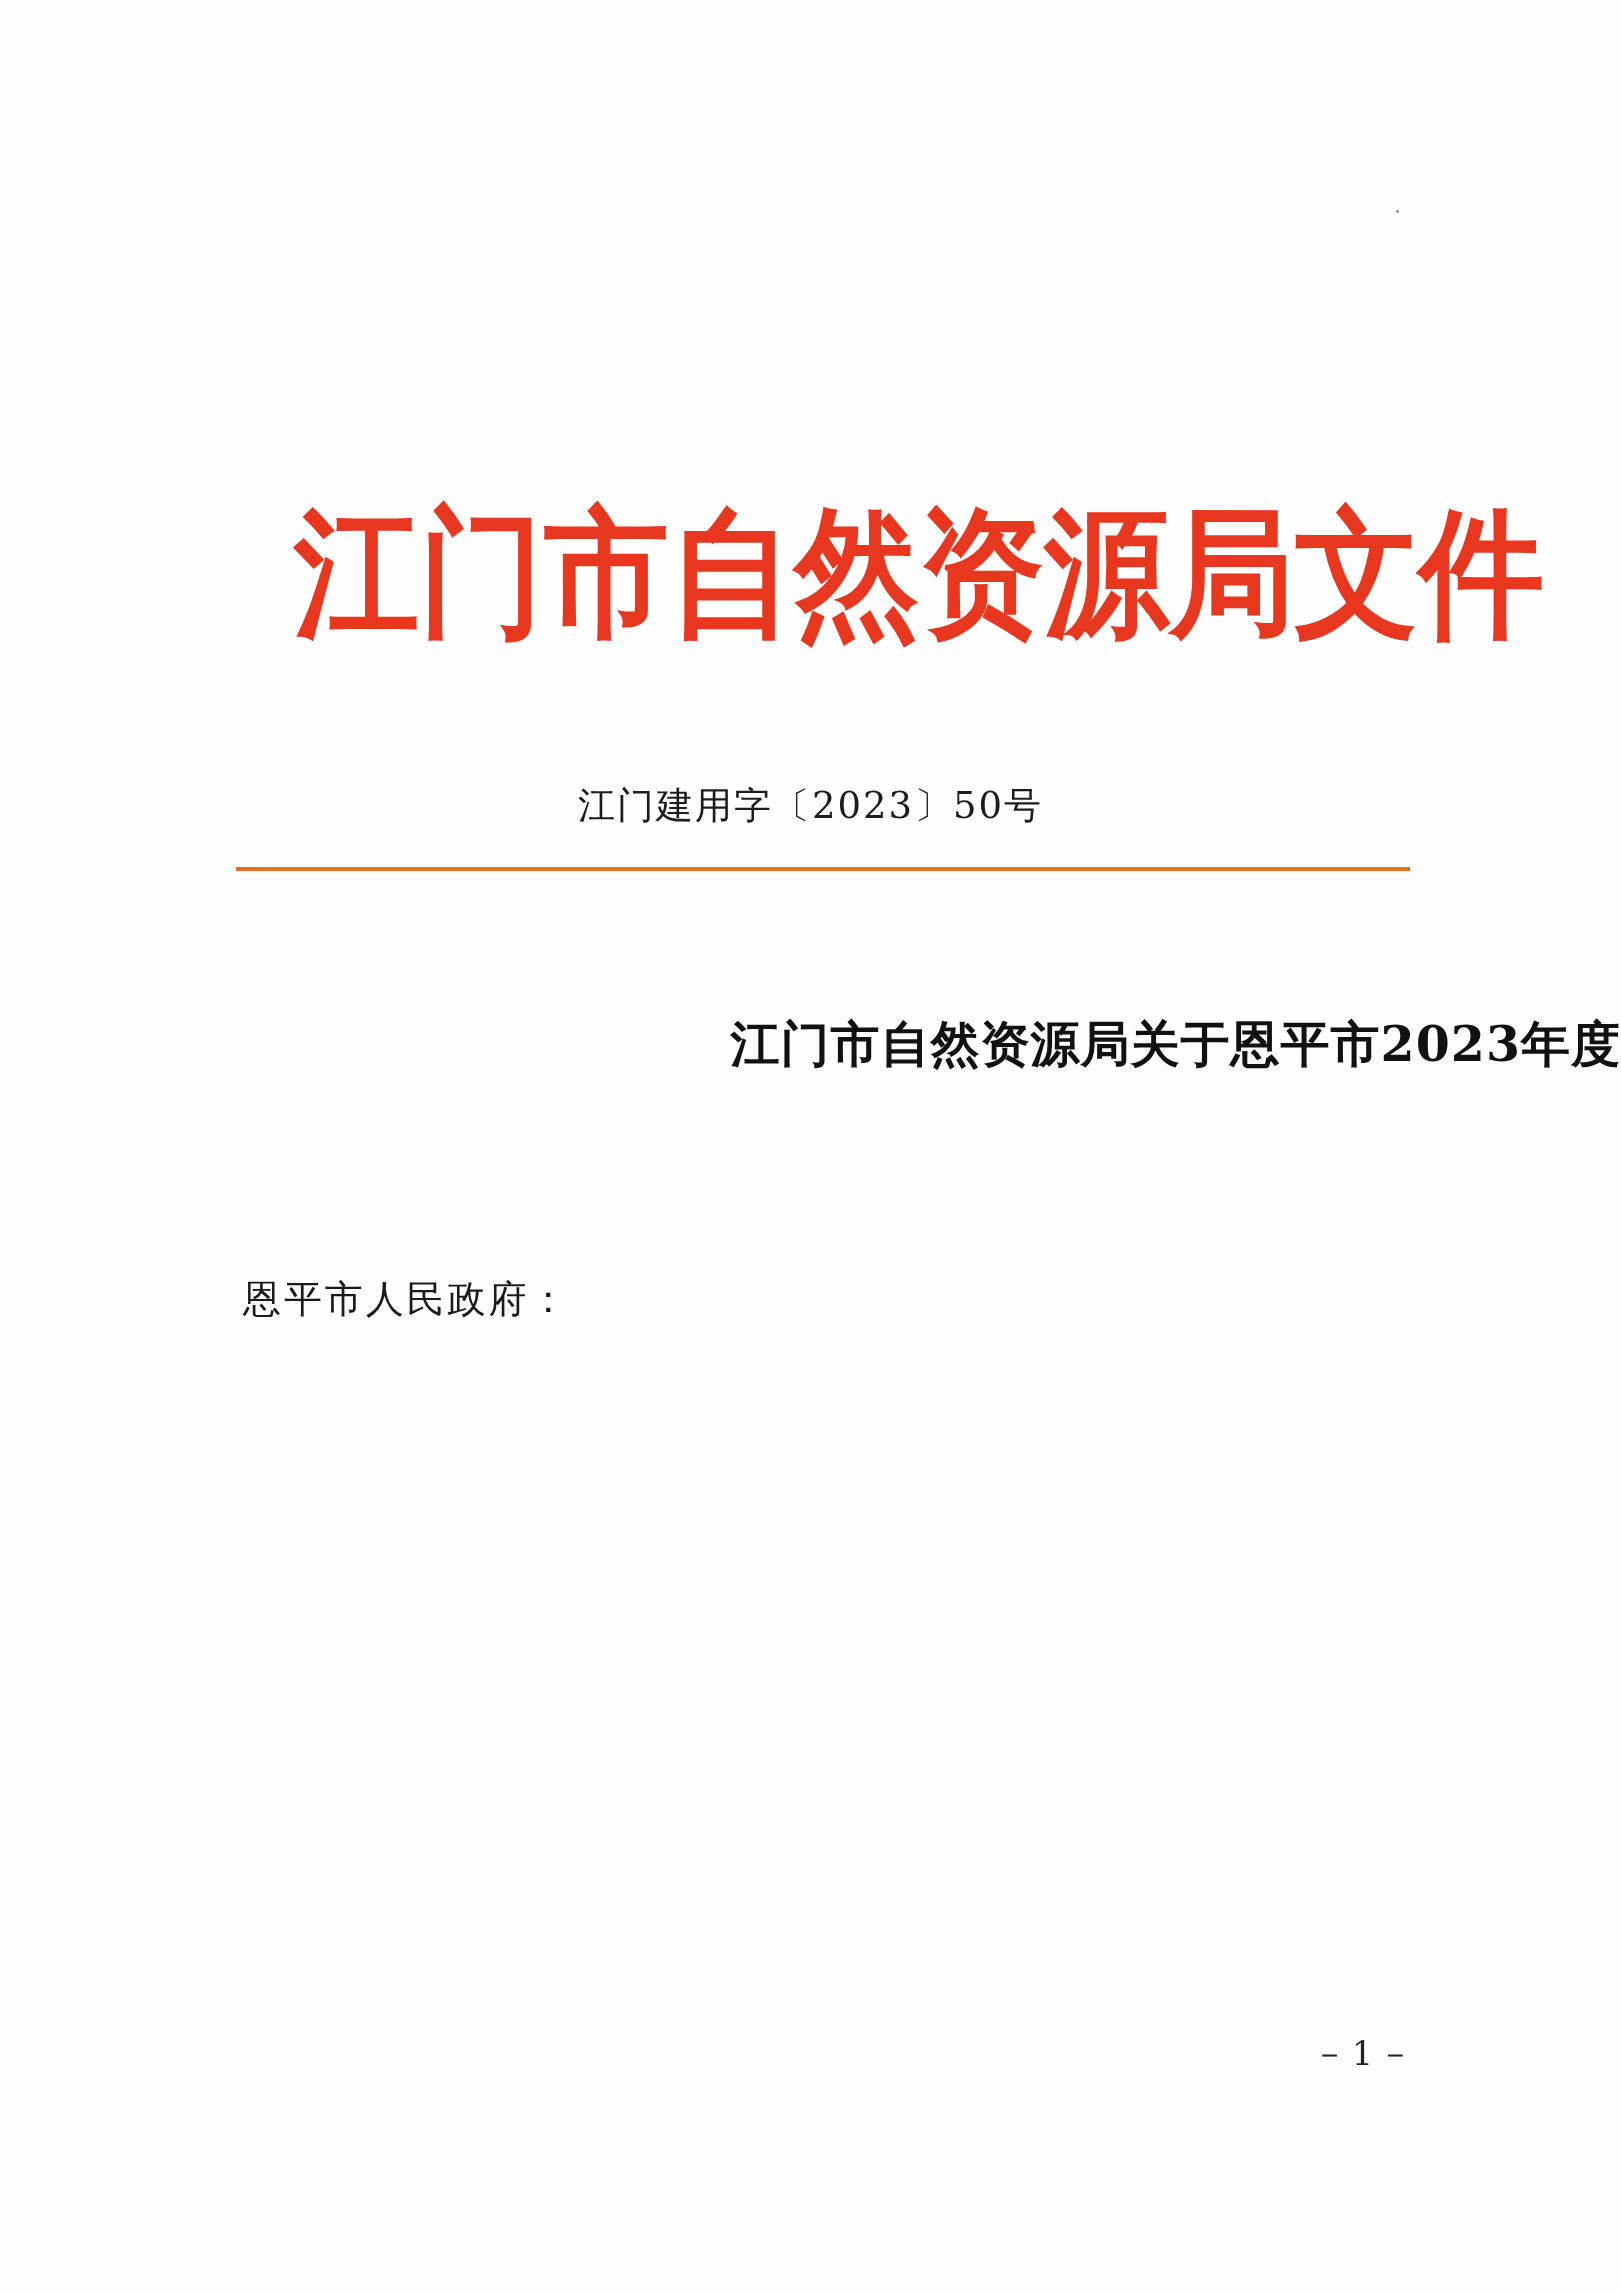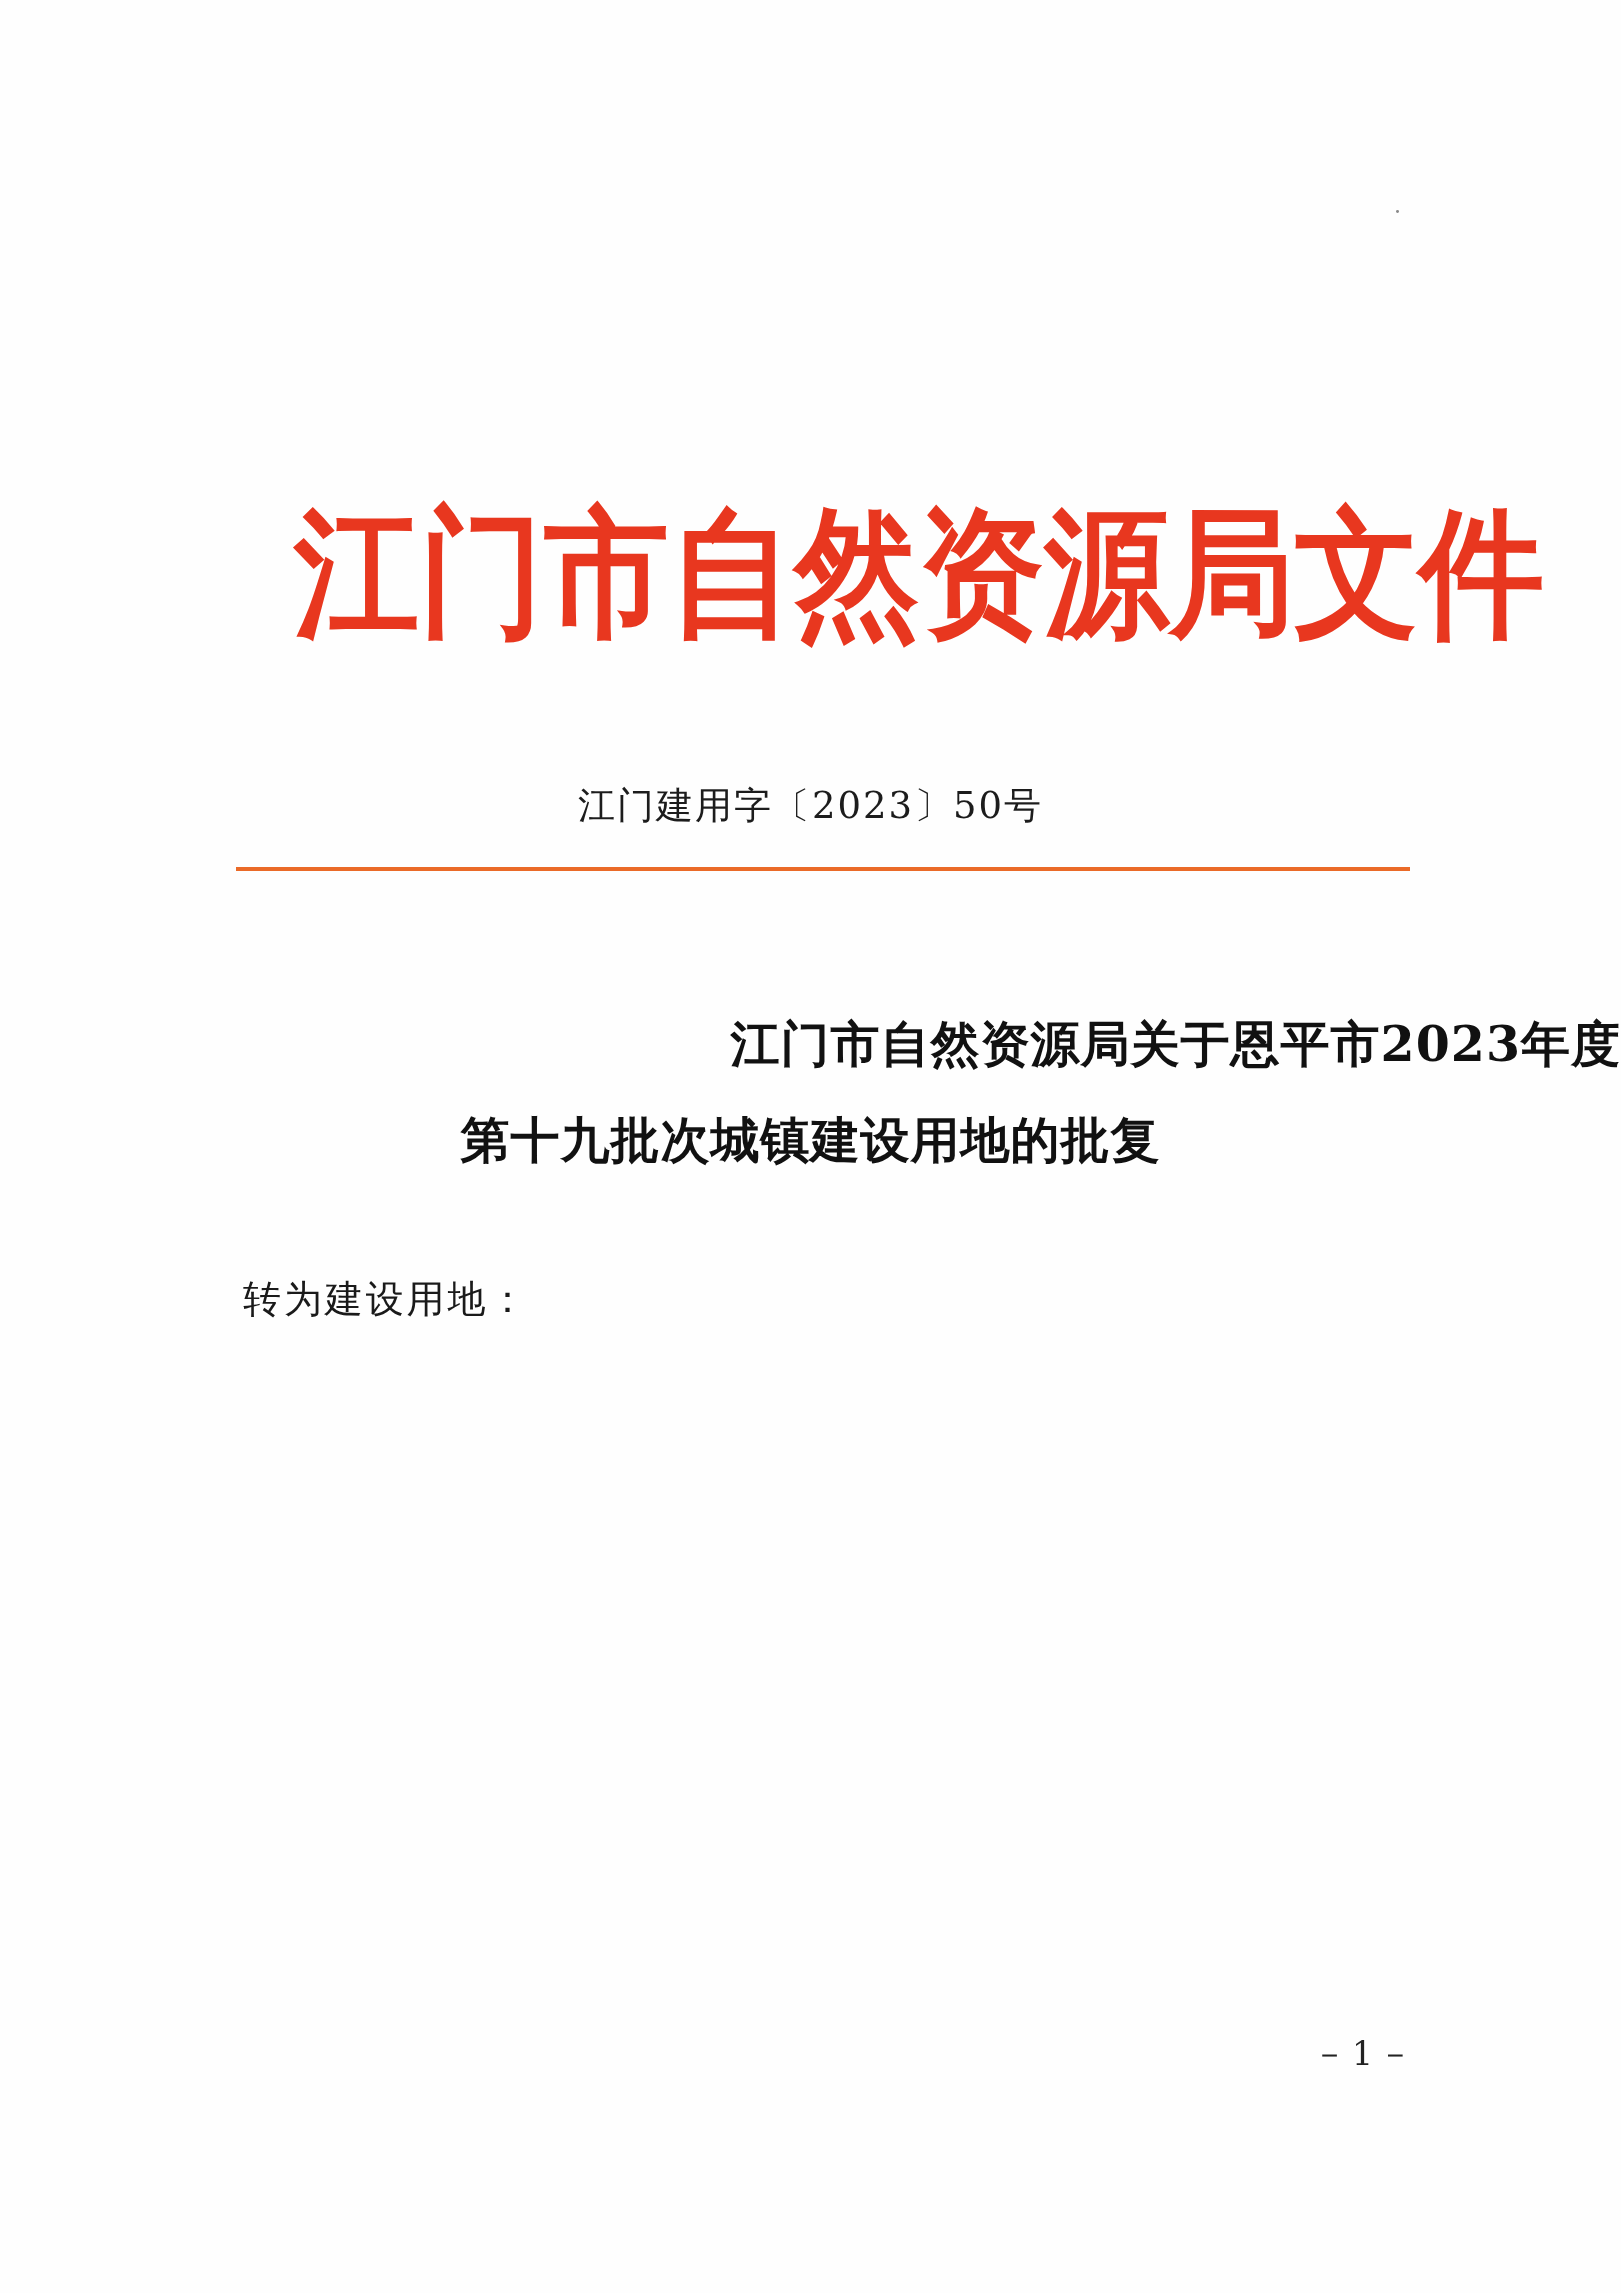--- a/index.html
+++ b/index.html
@@ -131,20 +131,19 @@
     <span>局</span>
     <span>文</span>
     <span>件</span>
   </div>
 
   <div class="doc-number">江门建用字〔2023〕50号</div>
 
   <div class="red-rule"></div>
 
   <div class="title line1">江门市自然资源局关于恩平市2023年度</div>
-  <div class="title line2">第十九批次城镇建设用地的批复</div>
 
-  <div class="salutation">转为建设用地：</div>
+  <div class="salutation">恩平市人民政府：</div>
 
 
   <div class="page-number">－1－</div>
 </div>
 
 
 </body></html>

